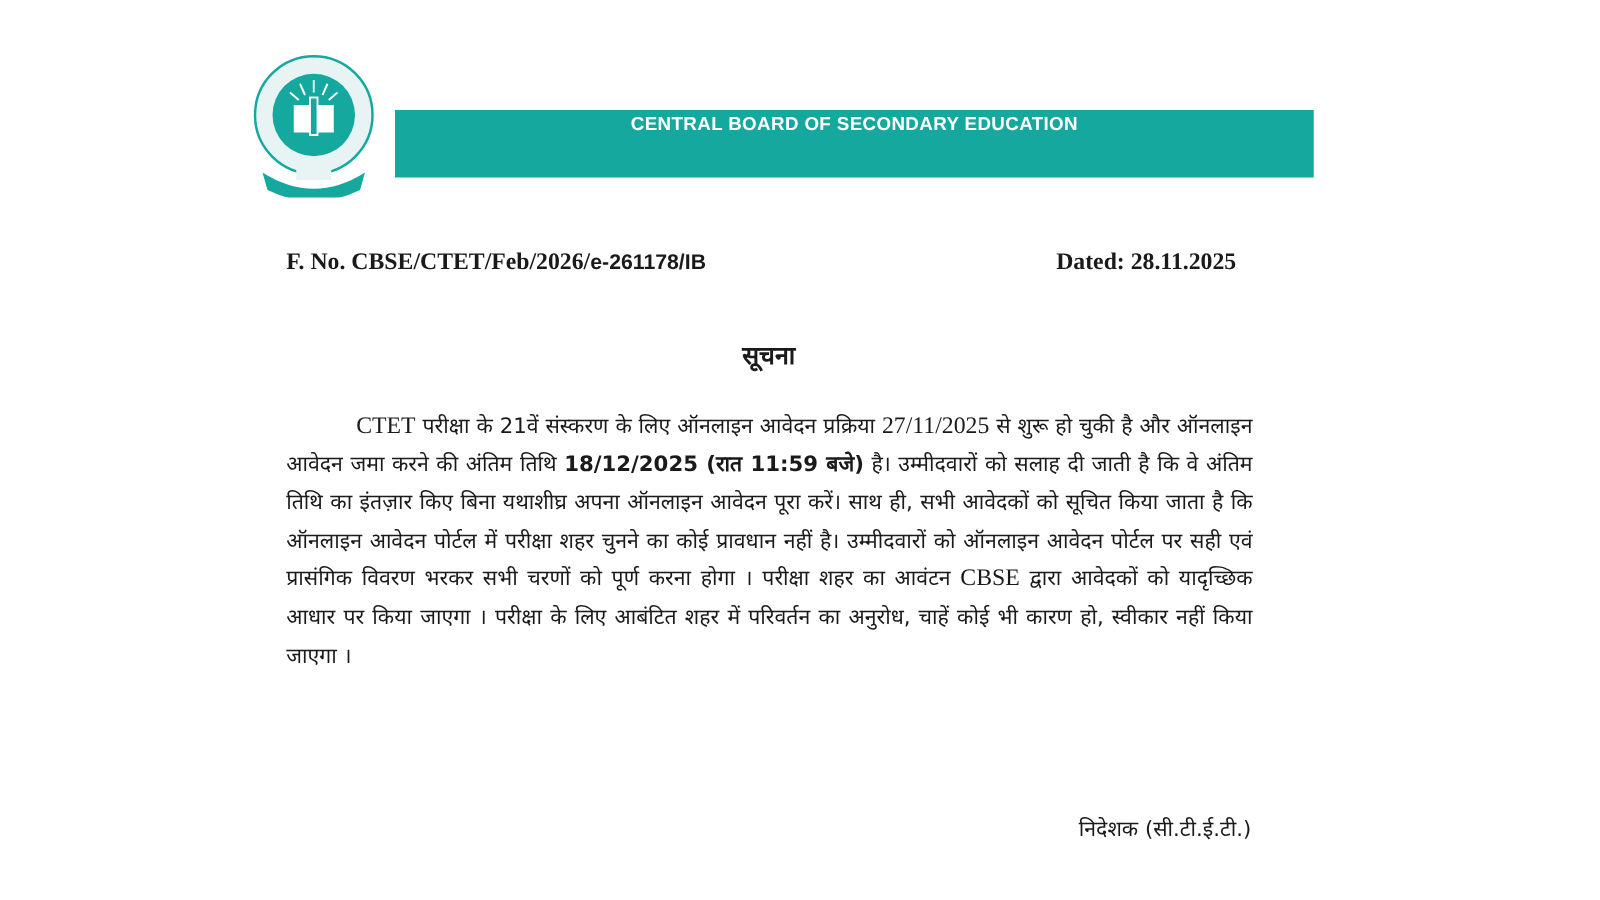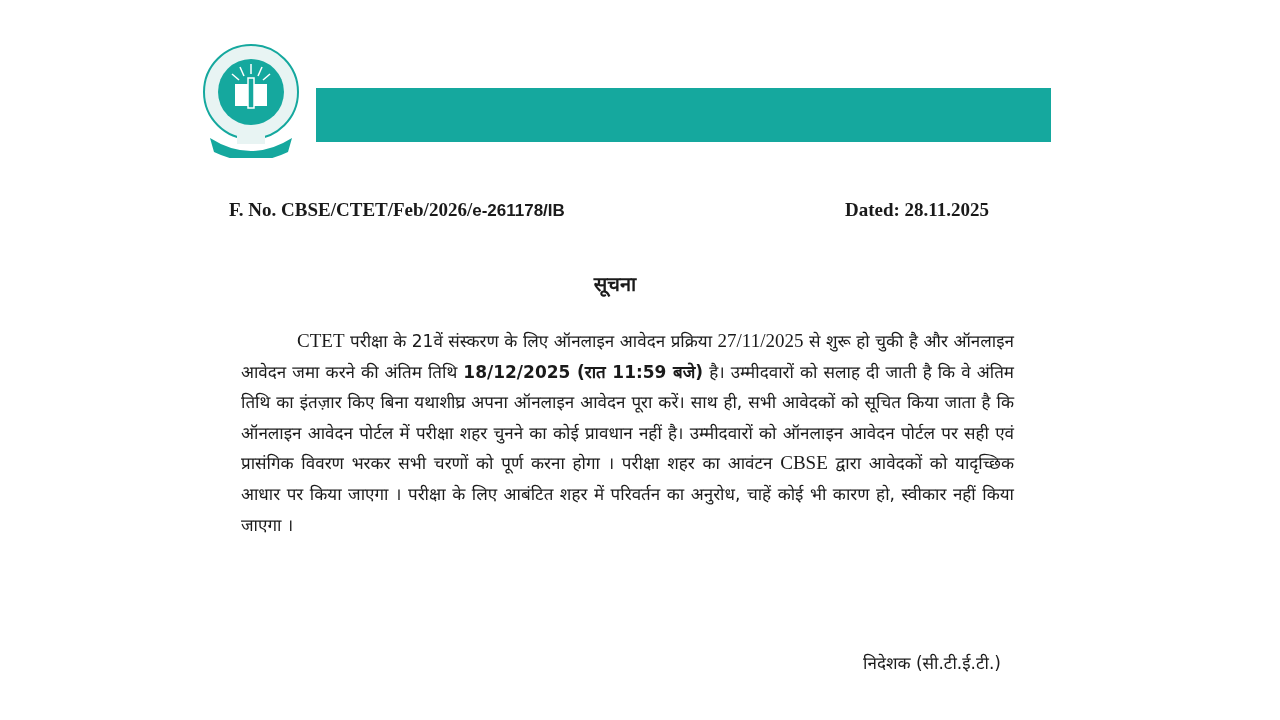--- a/index.html
+++ b/index.html
@@ -15,21 +15,21 @@
       background: #15a89e; color: #ffffff; text-align: center;
     }
     .banner .hi { font-family: "DejaVu Sans", sans-serif; font-size: 19px; line-height: 22px; margin-top: 6px; }
     .banner .en { font-family: "Liberation Sans", sans-serif; font-weight: bold; font-size: 15px; letter-spacing: 0.3px; line-height: 20px; margin-top: 2px; }
     .fileno { position: absolute; left: 229px; top: 199px; font-weight: bold; font-size: 19px; }
     .fileno .sans { font-family: "Liberation Sans", sans-serif; font-size: 17px; }
     .dated { position: absolute; right: 291px; top: 199px; font-weight: bold; font-size: 19px; }
     .title { position: absolute; left: 0; width: 1230px; text-align: center; top: 270px; font-family: "DejaVu Sans", sans-serif; font-size: 20px; font-weight: bold; }
     .body-text {
       position: absolute; left: 229px; top: 326px; width: 773px;
-      font-family: "DejaVu Sans", sans-serif; font-size: 17px; line-height: 30.6px; text-align: justify; margin-left: 12px;
+      font-family: "DejaVu Sans", sans-serif; font-size: 17px; line-height: 30.6px; text-align: justify;
     }
     .body-text .indent { display: inline-block; width: 56px; }
     .body-text .serif { font-family: "Liberation Serif", serif; font-size: 19px; }
     .body-text b { font-weight: bold; }
     .signature { position: absolute; right: 279px; top: 651px; font-family: "DejaVu Sans", sans-serif; font-size: 17px; text-align: center; }
   </style>
 </head>
 <body>
 
 <div class="logo">
@@ -45,20 +45,21 @@
     </g>
     <rect x="33" y="44" width="14" height="22" fill="#ffffff"></rect>
     <rect x="51" y="44" width="14" height="22" fill="#ffffff"></rect>
     <rect x="46" y="38" width="6" height="30" fill="#15a89e" stroke="#fff" stroke-width="1.5"></rect>
     <rect x="35" y="92" width="28" height="12" fill="#e8f4f3"></rect>
     <path d="M8 98 Q49 124 90 98 L86 112 Q49 130 12 112 Z" fill="#15a89e"></path>
   </svg>
 </div>
 
 <div class="banner">
+  <div class="en">CENTRAL BOARD OF SECONDARY EDUCATION</div>
 </div>
 
 <div class="fileno"><span>F. No. CBSE/CTET/Feb/2026/</span><span class="sans">e-261178/IB</span></div>
 <div class="dated">Dated: 28.11.2025</div>
 
 <div class="title">सूचना</div>
 
 <div class="body-text"><span class="indent"></span><span class="serif">CTET</span><span> परीक्षा के 21वें संस्करण के लिए ऑनलाइन आवेदन प्रक्रिया </span><span class="serif">27/11/2025</span><span> से शुरू हो चुकी है और ऑनलाइन आवेदन जमा करने की अंतिम तिथि </span><b>18/12/2025 (रात 11:59 बजे)</b><span> है। उम्मीदवारों को सलाह दी जाती है कि वे अंतिम तिथि का इंतज़ार किए बिना यथाशीघ्र अपना ऑनलाइन आवेदन पूरा करें। साथ ही, सभी आवेदकों को सूचित किया जाता है कि ऑनलाइन आवेदन पोर्टल में परीक्षा शहर चुनने का कोई प्रावधान नहीं है। उम्मीदवारों को ऑनलाइन आवेदन पोर्टल पर सही एवं प्रासंगिक विवरण भरकर सभी चरणों को पूर्ण करना होगा । परीक्षा शहर का आवंटन </span><span class="serif">CBSE</span><span> द्वारा आवेदकों को यादृच्छिक आधार पर किया जाएगा । परीक्षा के लिए आबंटित शहर में परिवर्तन का अनुरोध, चाहें कोई भी कारण हो, स्वीकार नहीं किया जाएगा ।</span></div>
 
 <div class="signature">निदेशक (सी.टी.ई.टी.)</div>

